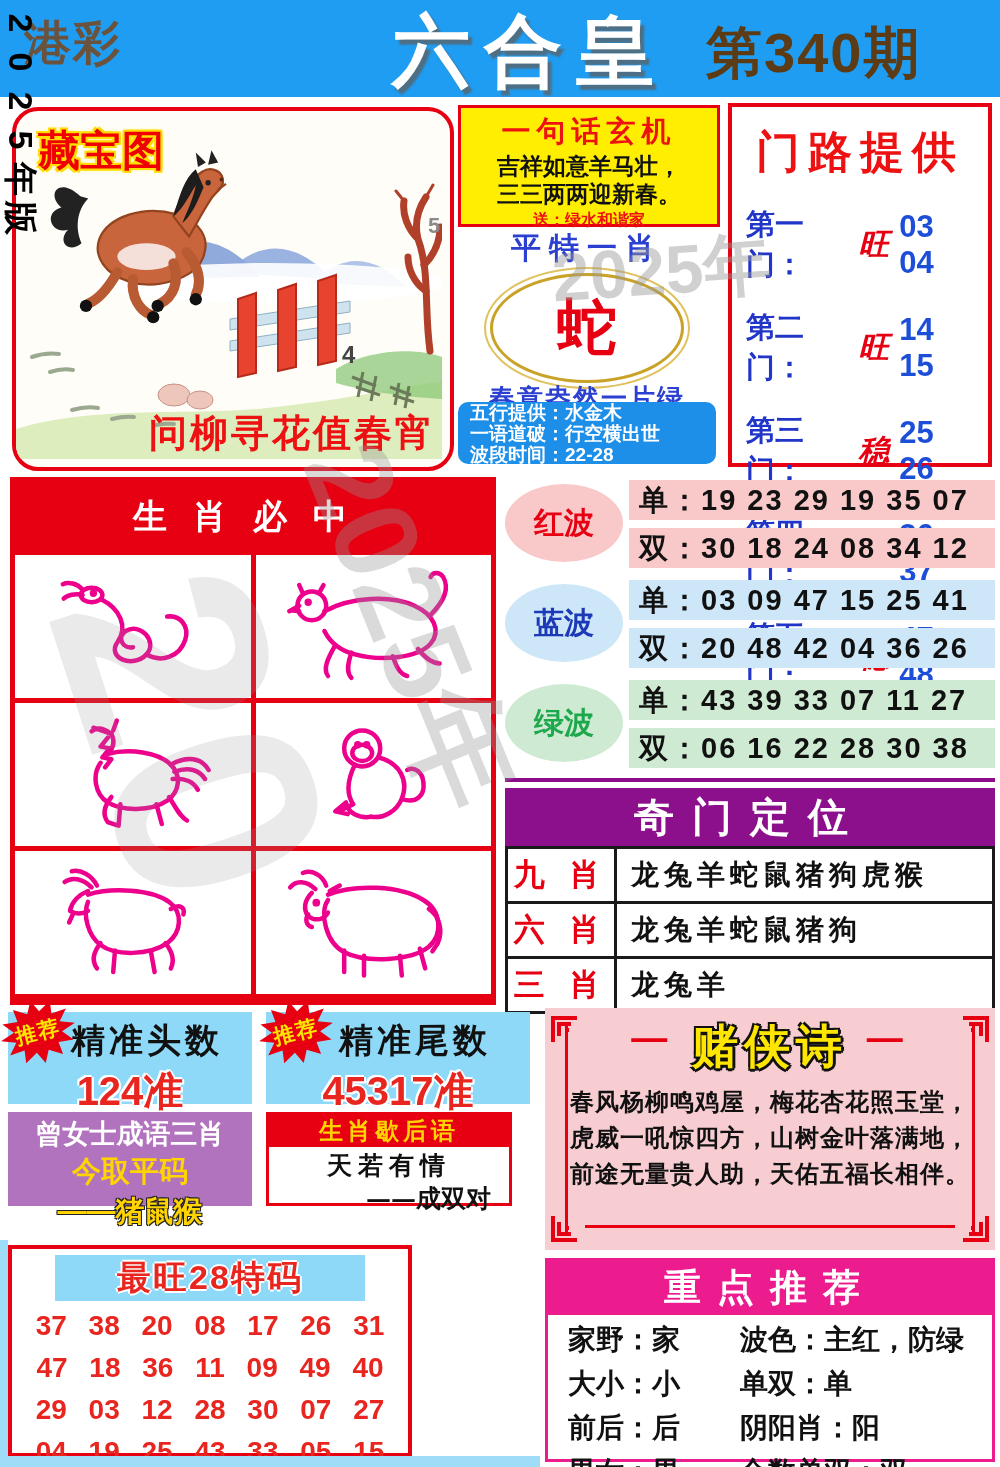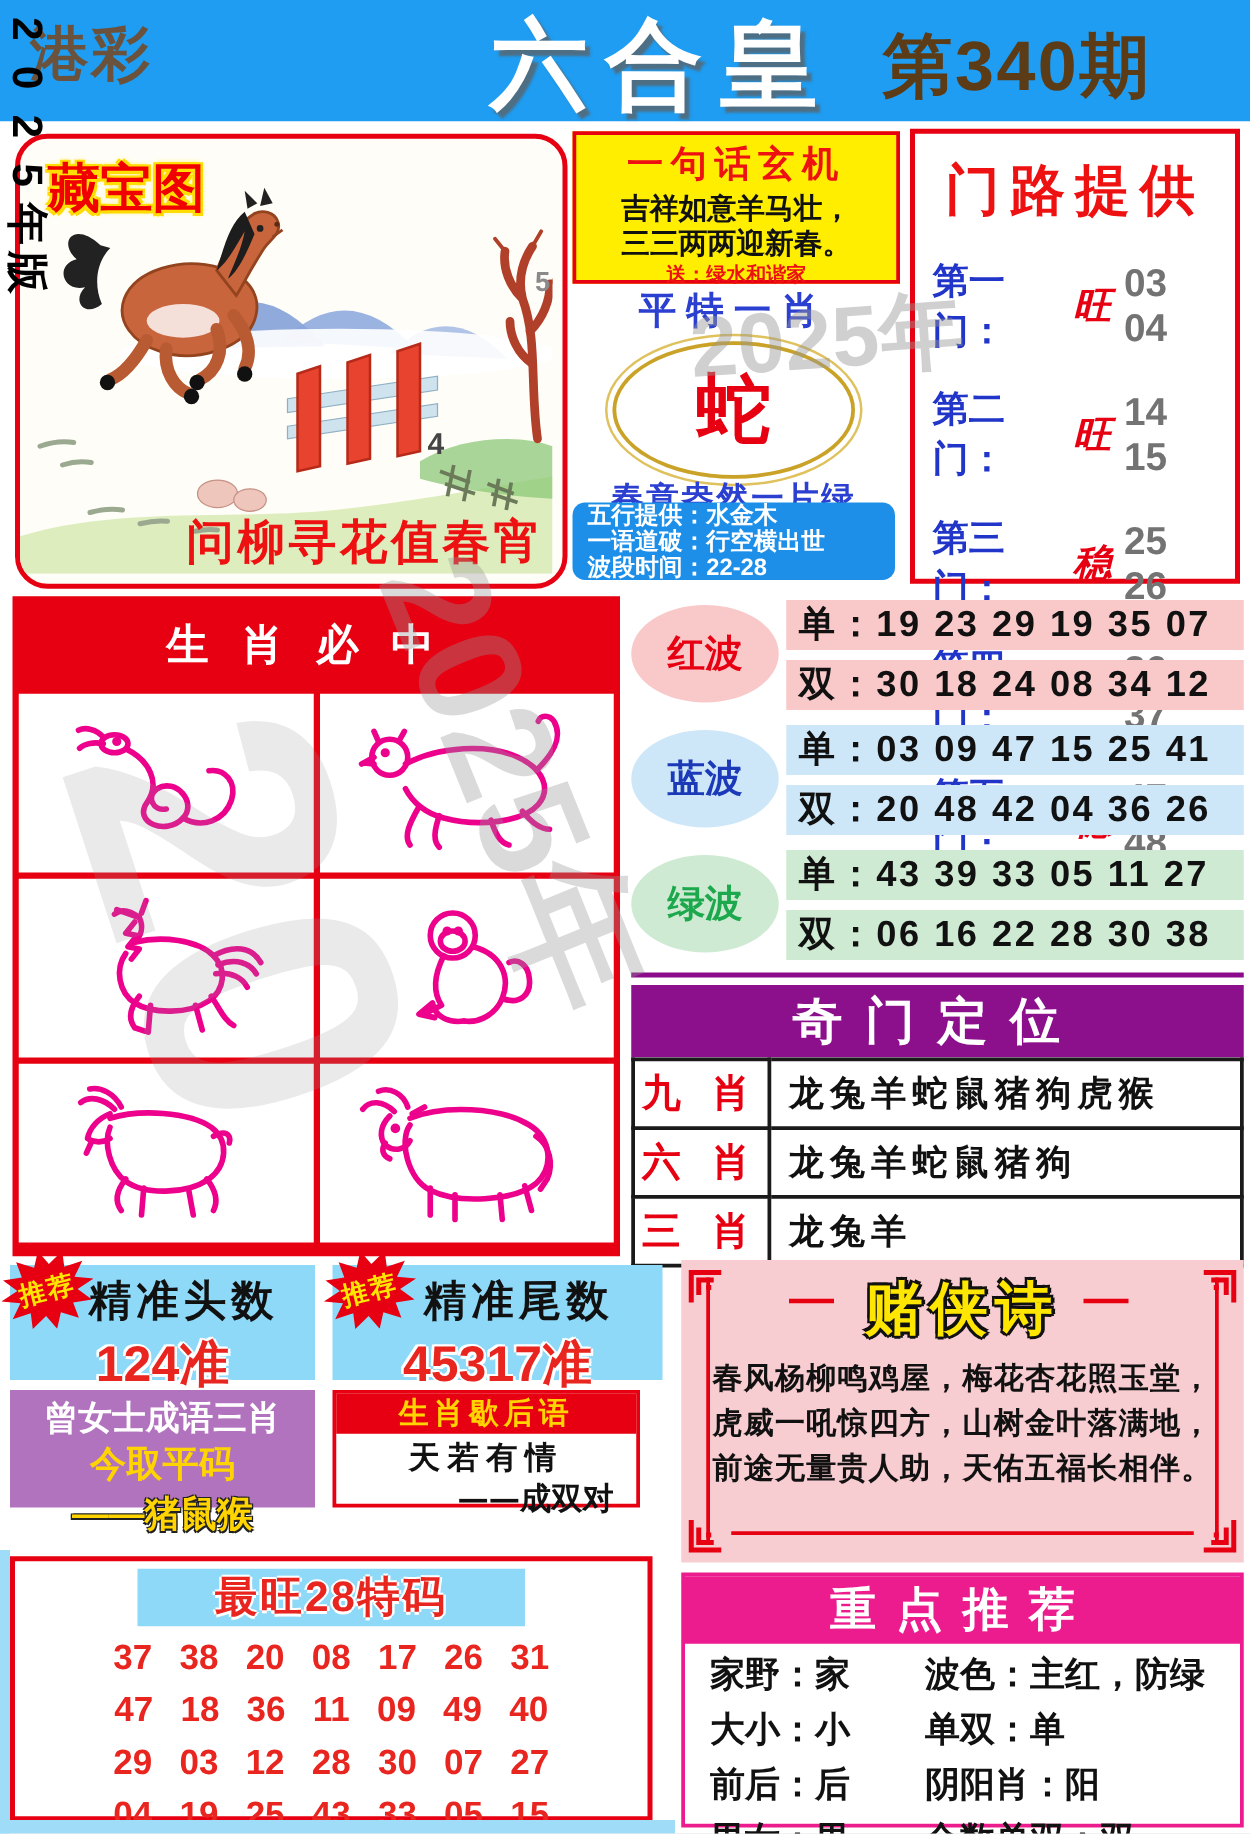--- a/index.html
+++ b/index.html
@@ -36,21 +36,21 @@
   #pingte .p{font-size:26px;font-weight:900;color:#2b3fd0;line-height:30px;letter-spacing:2px;}
   #pingte-info{left:458px;top:402px;width:258px;height:62px;background:#1d8fe8;border-radius:10px;
         color:#fff;font-size:19px;font-weight:700;line-height:21px;padding:0 0 0 12px;display:flex;
         flex-direction:column;justify-content:center;box-sizing:border-box;}
   
   #menlu{left:728px;top:103px;width:256px;height:356px;border:4px solid #e60012;background:#fff;}
   #menlu .t{text-align:center;margin-top:16px;font-size:44px;font-weight:900;color:#ee1111;letter-spacing:8px;}
   .ml-row{display:flex;align-items:center;margin:23px 0 0 14px;}
   .ml-label{font-size:29px;font-weight:900;color:#2135c8;}
   .ml-tag{font-family:"DejaVu Serif",serif;font-style:italic;font-size:31px;font-weight:900;color:#e60012;margin:0 10px 0 2px;}
-  .ml-nums{font-size:31px;font-weight:900;color:#737373;word-spacing:16px;}
+  .ml-nums{font-size:31px;font-weight:900;color:#1d4ed8;word-spacing:16px;}
   
   #shengxiao{left:10px;top:477px;width:486px;height:528px;background:#e60012;}
   #shengxiao .hd{height:78px;line-height:78px;text-align:center;color:#fff;font-size:34px;font-weight:900;letter-spacing:26px;}
   #sx-grid{display:grid;grid-template-columns:1fr 1fr;grid-auto-rows:143px;gap:5px;padding:0 5px 5px 5px;}
   #sx-grid .cell{background:#fff;display:flex;align-items:center;justify-content:center;}
   .animal{stroke:#ec008c;fill:none;stroke-width:5;stroke-linecap:round;stroke-linejoin:round;}
   
   #waves{left:505px;top:478px;width:490px;height:308px;}
   .wave{position:absolute;left:0;width:490px;height:92px;}
   .wv-el{position:absolute;left:0;top:6px;width:118px;height:78px;border-radius:50%;
@@ -86,21 +86,21 @@
   
   #chengyu{left:8px;top:1112px;width:244px;height:94px;background:#b173bd;text-align:center;}
   #chengyu .l1{font-size:27px;font-weight:900;color:#fff;margin-top:4px;}
   #chengyu .l2{font-size:29px;font-weight:900;color:#ffd400;}
   #chengyu .l3{font-size:29px;font-weight:900;color:#ffd400;text-shadow:1px 1px 0 #222,-1px -1px 0 #222,1px -1px 0 #222,-1px 1px 0 #222;}
   #xiehouyu{left:266px;top:1112px;width:246px;height:94px;border:3px solid #e60012;background:#fff;box-sizing:border-box;}
   #xiehouyu .hd{height:32px;line-height:32px;background:#e60012;color:#ffd400;text-align:center;font-size:24px;font-weight:900;letter-spacing:4px;}
   #xiehouyu .b1{font-family:"DejaVu Serif",serif;font-size:25px;font-weight:700;color:#111;text-align:center;margin-top:2px;letter-spacing:6px;}
   #xiehouyu .b2{font-family:"DejaVu Serif",serif;font-size:25px;font-weight:700;color:#111;text-align:right;padding-right:18px;}
   
-  #hot28{left:8px;top:1245px;width:514px;height:212px;border:4px solid #e60012;background:#fff;box-sizing:border-box;text-align:center;}
+  #hot28{left:8px;top:1245px;width:404px;height:212px;border:4px solid #e60012;background:#fff;box-sizing:border-box;text-align:center;}
   #hot28 .hd{margin:6px auto 4px;width:310px;background:#8ed9f7;font-size:34px;font-weight:900;color:#e8251f;letter-spacing:2px;
         text-shadow:-2px 0 #fff,2px 0 #fff,0 -2px #fff,0 2px #fff;}
   #hot28 .row{font-size:28px;font-weight:900;color:#e8251f;line-height:42px;word-spacing:14px;white-space:nowrap;}
   
   #poem{left:545px;top:1008px;width:450px;height:242px;background:#f8cdd2;box-sizing:border-box;}
   #poem .frame{position:absolute;left:20px;top:14px;right:20px;bottom:14px;
         border-left:3px solid #e60012;border-right:3px solid #e60012;}
   #poem .bline{position:absolute;left:40px;right:40px;bottom:22px;border-bottom:3px solid #e60012;}
   #poem .ttl{position:relative;text-align:center;margin-top:8px;font-size:46px;font-weight:900;color:#ffe600;letter-spacing:6px;
         text-shadow:2px 2px 0 #111,-2px -2px 0 #111,2px -2px 0 #111,-2px 2px 0 #111,0 3px 0 #111,3px 0 0 #111;}
@@ -323,21 +323,21 @@
       <div class="wv-row" style="top:2px;">单：19 23 29 19 35 07</div>
       <div class="wv-row" style="top:50px;">双：30 18 24 08 34 12</div>
     </div>
     <div class="wave wave-blue" style="top:100px;">
       <div class="wv-el">蓝波</div>
       <div class="wv-row" style="top:2px;">单：03 09 47 15 25 41</div>
       <div class="wv-row" style="top:50px;">双：20 48 42 04 36 26</div>
     </div>
     <div class="wave wave-green" style="top:200px;">
       <div class="wv-el">绿波</div>
-      <div class="wv-row" style="top:2px;">单：43 39 33 05 11 27</div>
+      <div class="wv-row" style="top:2px;">单：43 39 33 07 11 27</div>
       <div class="wv-row" style="top:50px;">双：06 16 22 28 30 38</div>
     </div>
     <div id="wave-divider"></div>
   </div>
 
   <div class="abs" id="qimen">
     <div class="hd">奇门定位</div>
     <table>
       <tbody>
         <tr>

